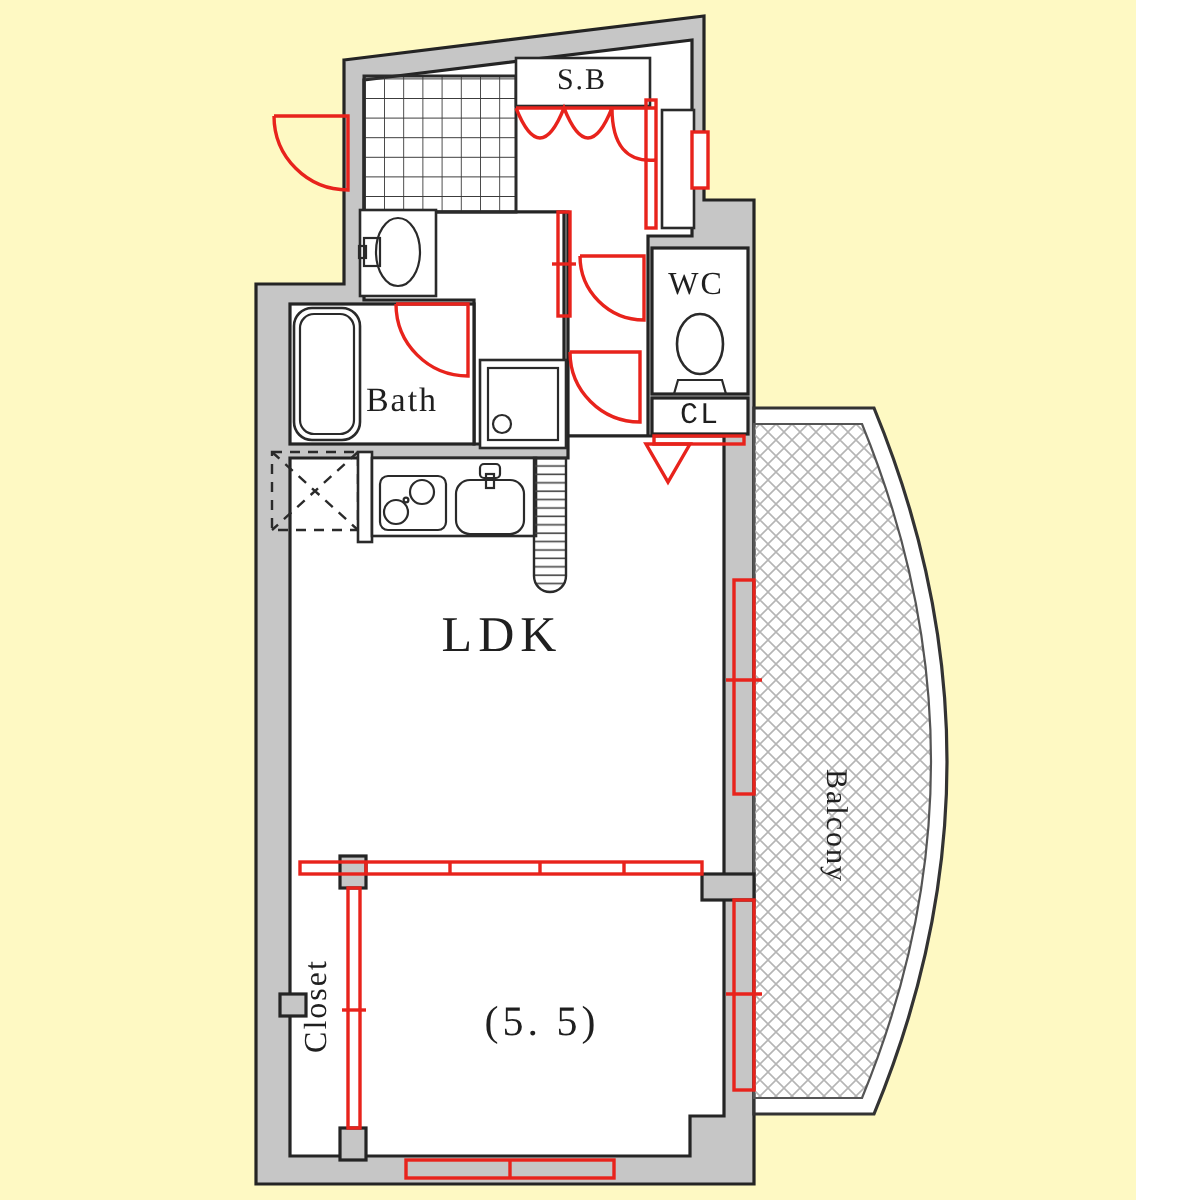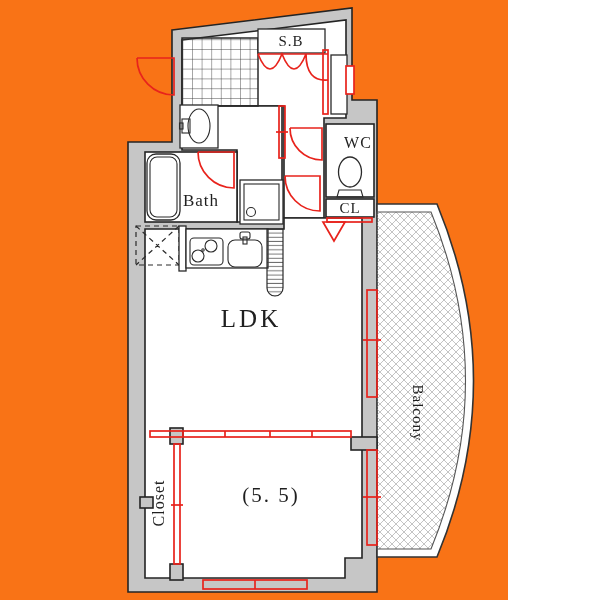--- a/index.html
+++ b/index.html
@@ -1,17 +1,17 @@
 <!DOCTYPE html>
 <html style="--wall-fill: #c6c6c6; --outline: #242424; --opening-red: #e8231c; --hatch: #b5b5b5;"><head>
 <meta charset="utf-8">
 <style>
   html,body{margin:0;padding:0;background:#ffffff;}
   .plan{
-    position:relative;width:508px;height:600px;background:#f97316;overflow:hidden;
+    position:relative;width:568px;height:600px;background:#fef9c3;overflow:hidden;
     font-family:"Liberation Serif", "DejaVu Serif", serif;
   }
   .plan svg{position:absolute;left:0;top:0;}
   
   .wallfill{fill:var(--wall-fill,#c6c6c6);stroke:var(--outline,#242424);stroke-width:1.6;}
   .room{fill:#ffffff;stroke:var(--outline,#242424);stroke-width:1.6;}
   .fix{fill:#ffffff;stroke:#2a2a2a;stroke-width:1.3;}
   .fixthin{fill:none;stroke:#2a2a2a;stroke-width:1.1;}
   .red{fill:none;stroke:var(--opening-red,#e8231c);stroke-width:1.7;}
   .redfill{fill:#ffffff;stroke:var(--opening-red,#e8231c);stroke-width:1.7;}
@@ -174,19 +174,19 @@
 
       <g>
         <rect class="red" x="203" y="580" width="104" height="9"></rect>
         <path class="red" d="M255,580 V589"></path>
       </g>
     </g>
   </svg>
 
   <div class="lbl f15" style="left:291px;top:41px;">S.B</div>
   <div class="lbl f17" style="left:201px;top:200px;">Bath</div>
-  <div class="lbl f16" style="left:358px;top:143px;">WC</div>
-  <div class="lbl f15" style="left:350px;top:208px;">CL</div>
+  <div class="lbl f16" style="left:348px;top:143px;">WC</div>
+  <div class="lbl f15" style="left:350px;top:208px;font-family:Liberation Mono, monospace;">CL</div>
   <div class="lbl f25" style="left:251px;top:318px;text-align:right;">LDK</div>
-  <div class="lbl f21" style="left:271px;top:495px;">(5. 5)</div>
+  <div class="lbl f21" style="left:271px;top:511px;">(5. 5)</div>
   <div class="lbl f16 rotccw" style="left:159px;top:503px;">Closet</div>
   <div class="lbl f15 rotcw" style="left:417px;top:413px;">Balcony</div>
 </div>
 
 </body></html>

